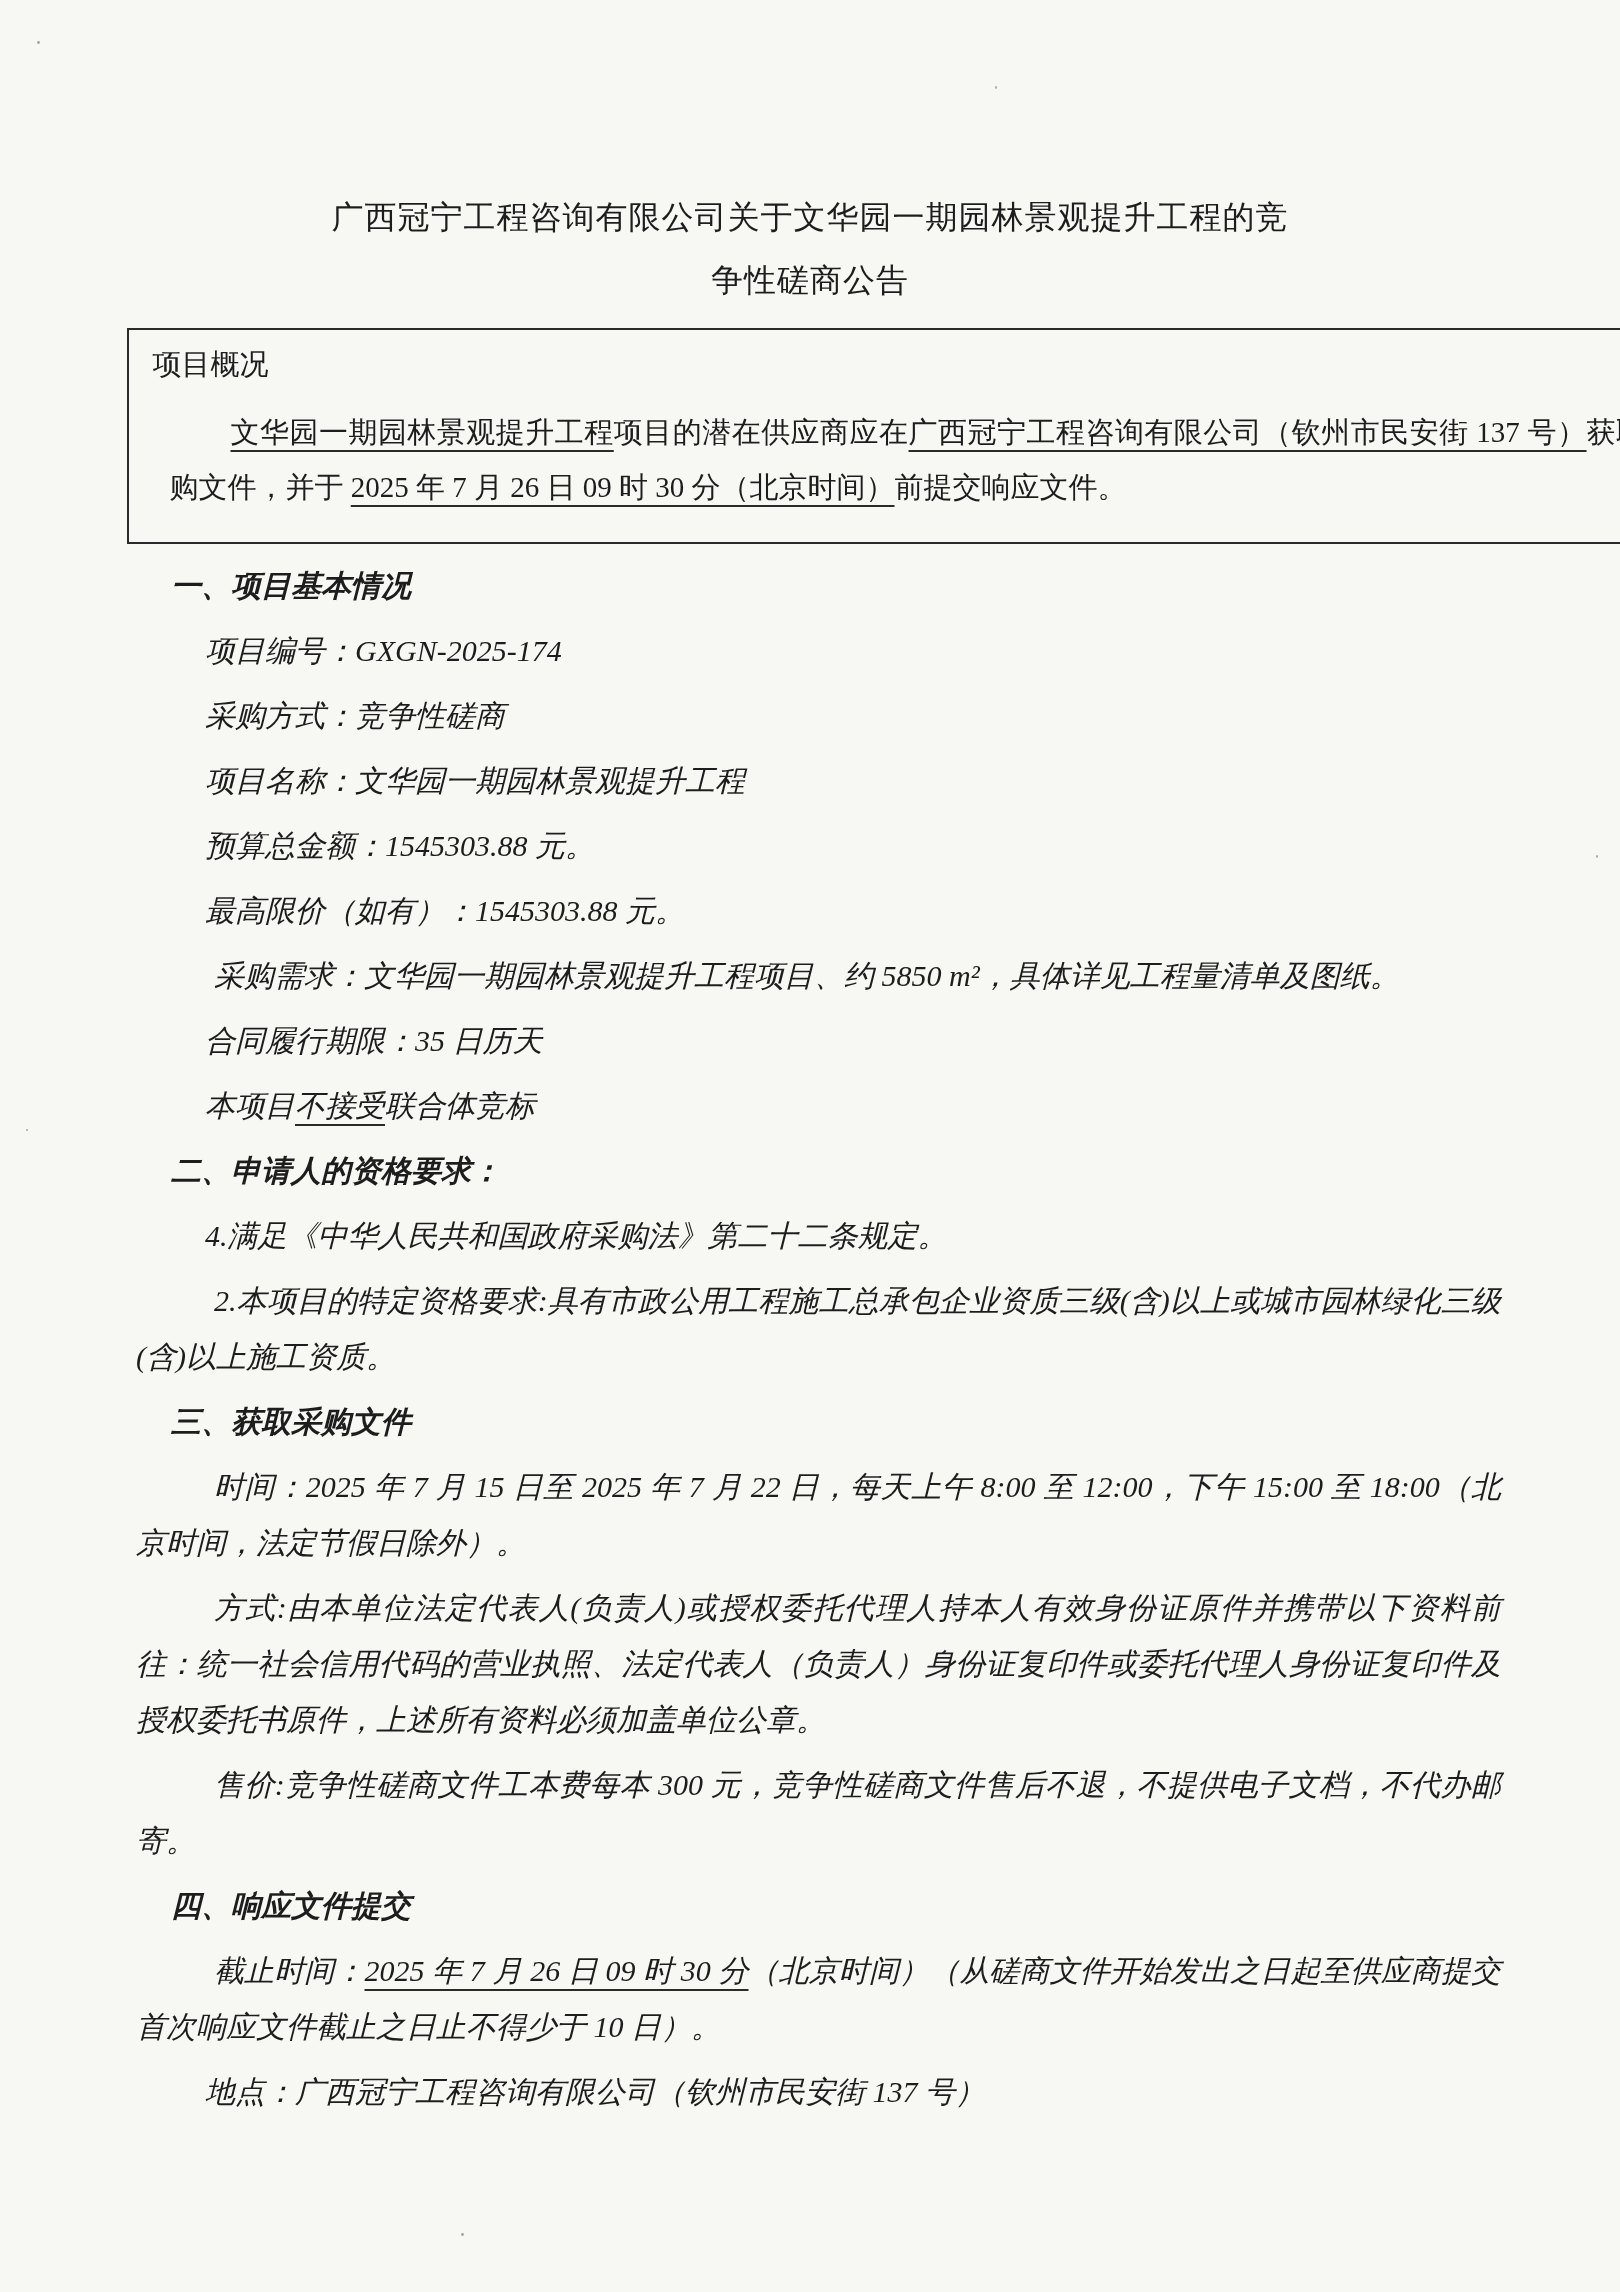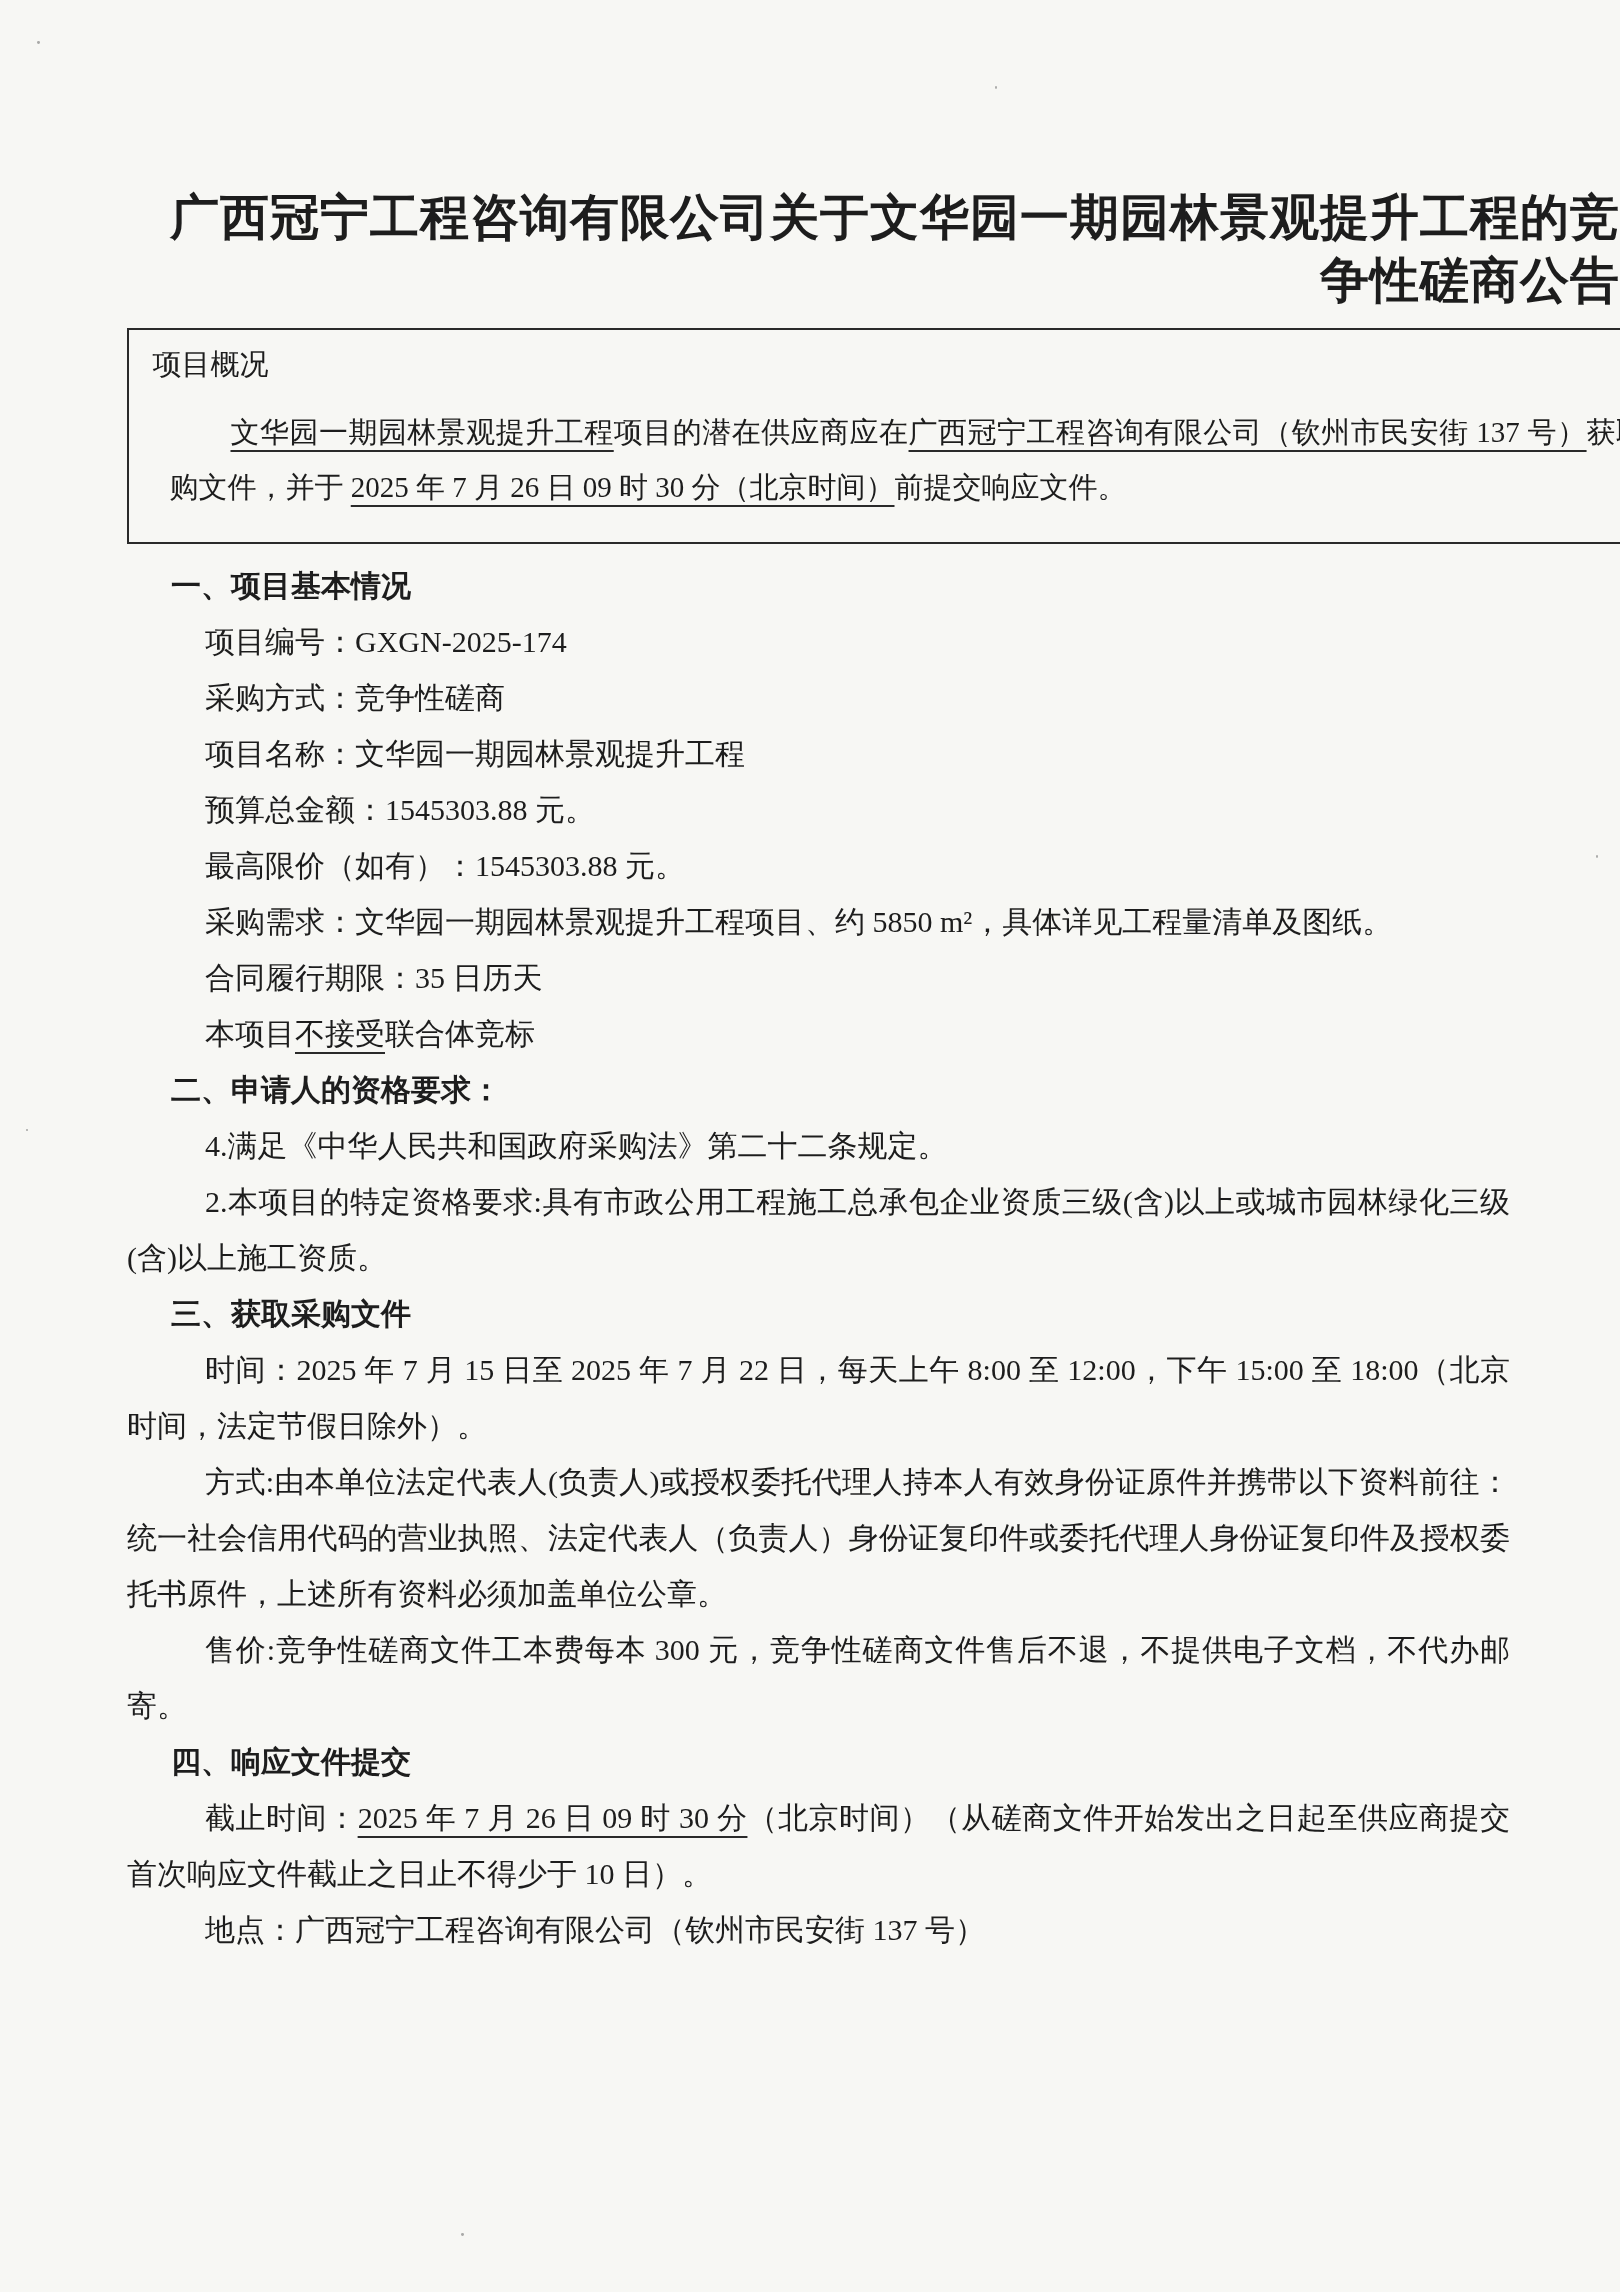--- a/index.html
+++ b/index.html
@@ -7,24 +7,24 @@
     width:1620px;height:2293px;
     background:#f7f7f4;
     color:#1d1d1d;
     font-family:"Liberation Serif","DejaVu Serif",serif;
     -webkit-font-smoothing:antialiased;
   }
   .page{position:relative;width:1620px;height:2293px;overflow:hidden;}
 
   .title{
     margin:186px 0 0;
-    text-align:right;
-    font-size:49px;
+    text-align:center;
+    font-size:32px;
     line-height:63px;
-    font-weight:700;
+    font-weight:400;
     font-family:"Liberation Sans","DejaVu Sans",sans-serif;
     letter-spacing:1px;
   }
 
   .box{
     box-sizing:border-box;
     width:1590px;
     margin:15.7px 0 0 127px;
     border:2.9px solid #2a2a2a;
     padding:11.8px 23.5px 9.8px 23.5px;
@@ -35,21 +35,21 @@
     margin:17px;
     text-indent:61px;
     line-height:55px;
     text-align:justify;
   }
 
   .content{
     margin:13.7px 110px 0 127px;
     font-size:30px;
   }
-  .content p,.content h2{margin:0;padding:0;}
+  .content p,.content h2{margin:9px;padding:0;font-style:italic;}
   h2.sec{
     font-size:30px;
     font-weight:700;
     font-family:"Liberation Sans","DejaVu Sans",sans-serif;
     margin-left:44px;
     line-height:56px;
   }
   p.item{margin-left:78px;line-height:56px;}
   p.flow{text-indent:78px;line-height:56px;text-align:justify;}
 

